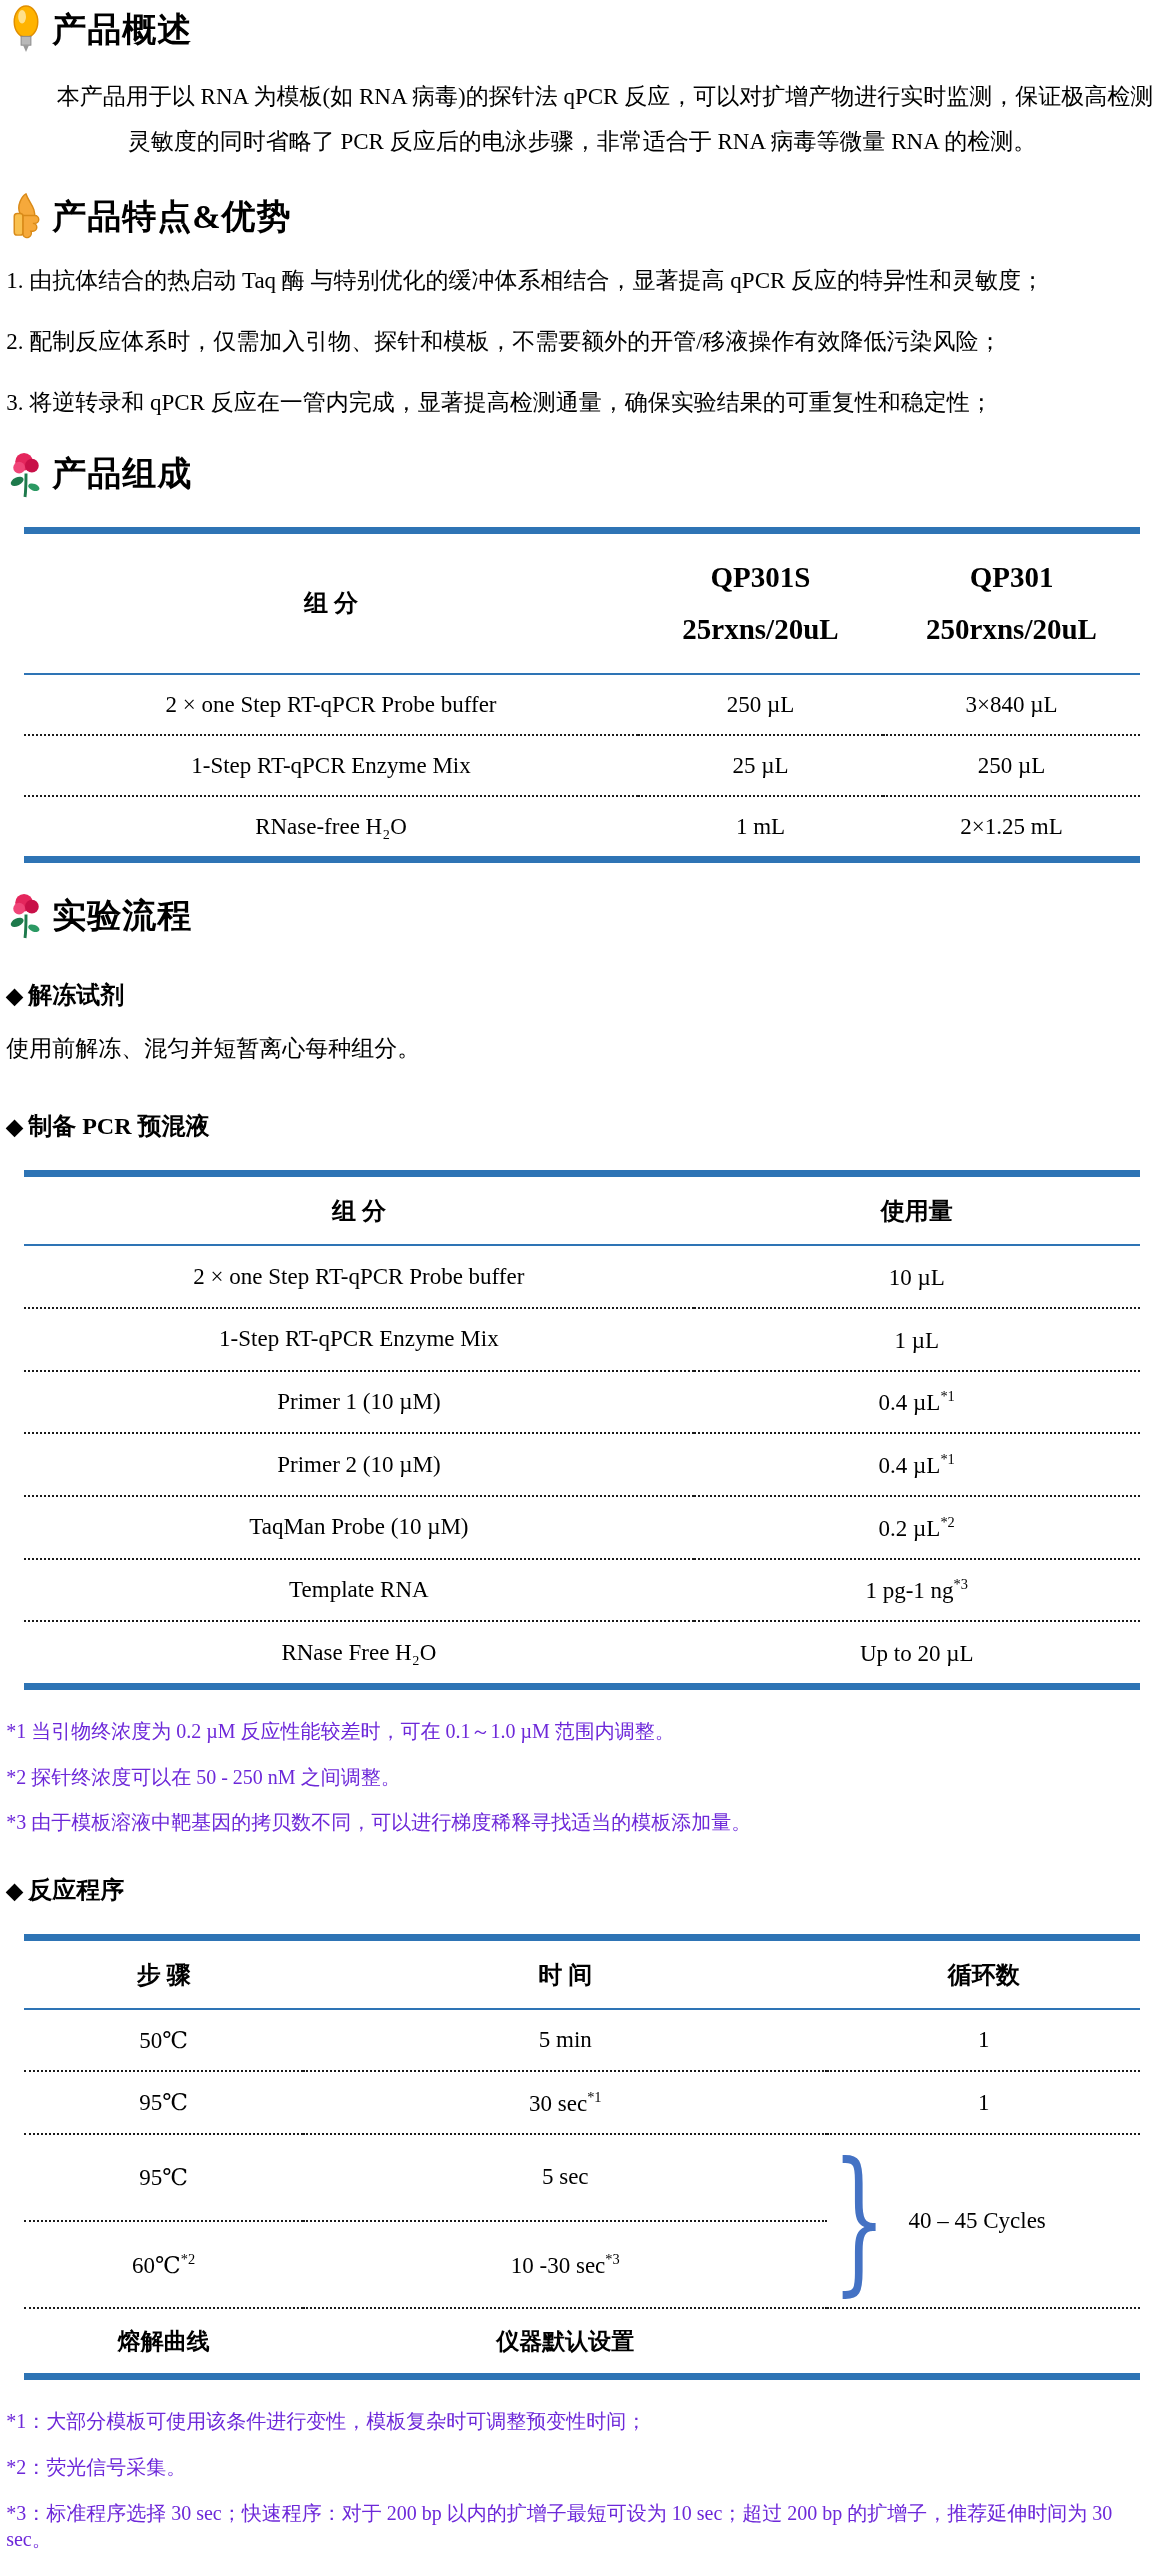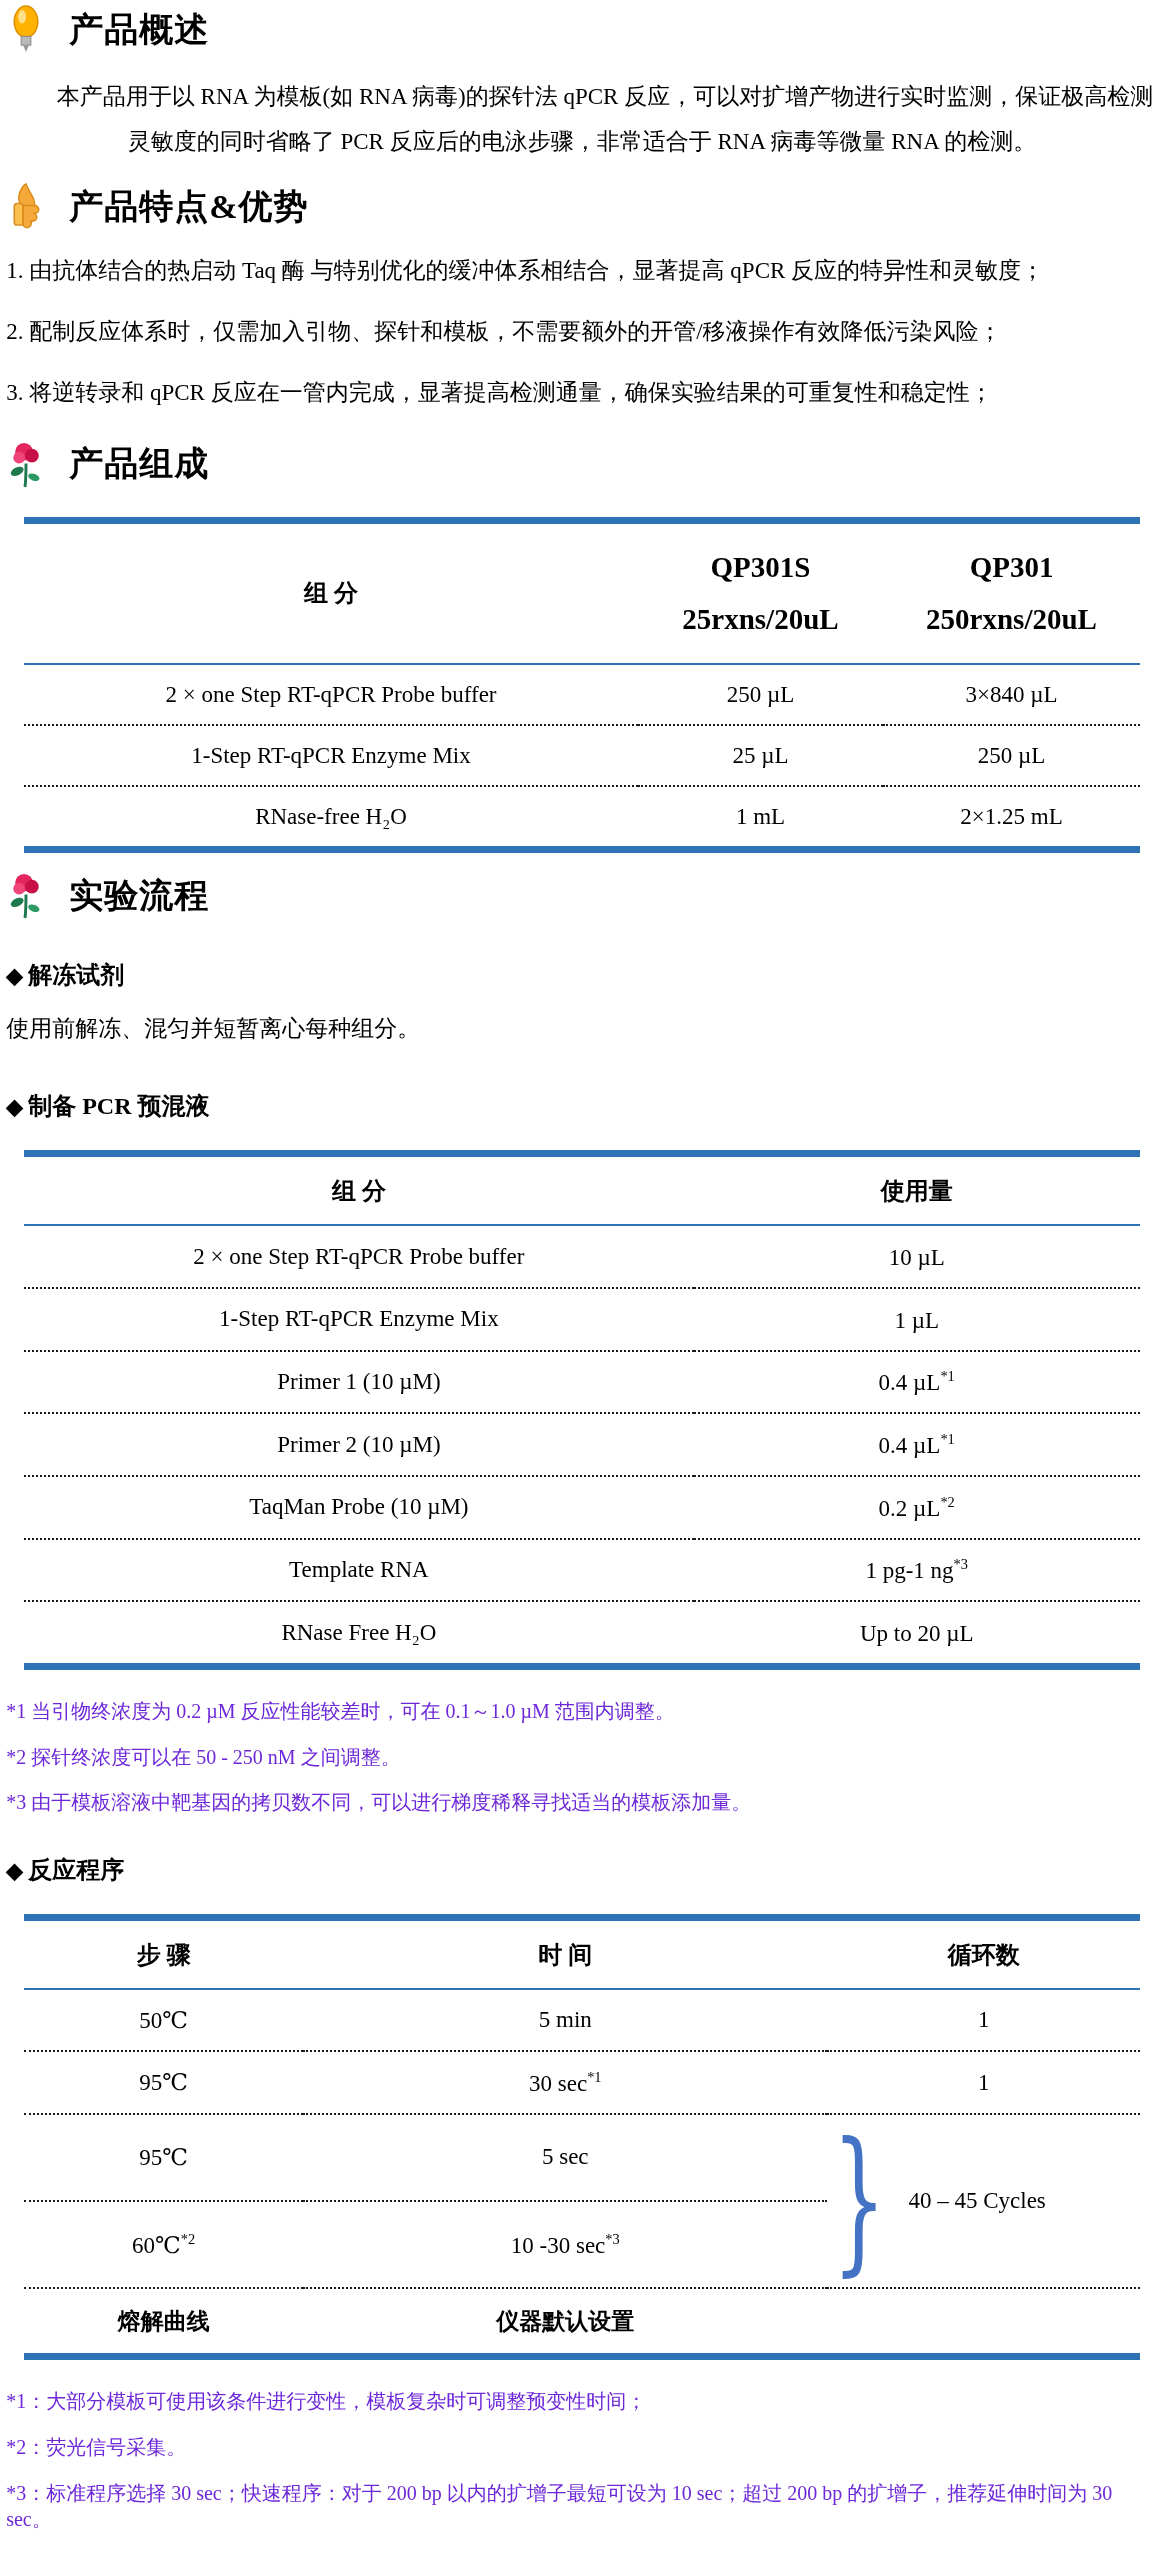--- a/index.html
+++ b/index.html
@@ -4,22 +4,22 @@
 <style>
   * { box-sizing: border-box; }
   html,body { margin:0; padding:0; }
   body {
     width:1164px; min-height:3609px; background:#ffffff; color:#000;
     font-family:"Liberation Serif","DejaVu Serif",serif;
   }
   .page { padding:5.2px 6.2px 20.6px 6.2px; }
 
   
-  .sec { margin-top:18px; }
-  .sec-title { display:flex; align-items:center; gap:23px;
+  .sec { margin-top:28px; }
+  .sec-title { display:flex; align-items:center; gap:6px;
     font-size:34px; font-weight:bold; letter-spacing:1px; }
   .sec-title .icon { width:40px; height:49px; flex:0 0 auto; }
 
   .para { font-size:23px; line-height:1.95; margin:20.6px 0 0 0; }
   .indent { text-indent:46px;text-align:center; }
 
   .feature-list { margin-top:26px; }
   .feature-item { font-size:23px; line-height:1.25; margin-bottom:32px; }
 
   

